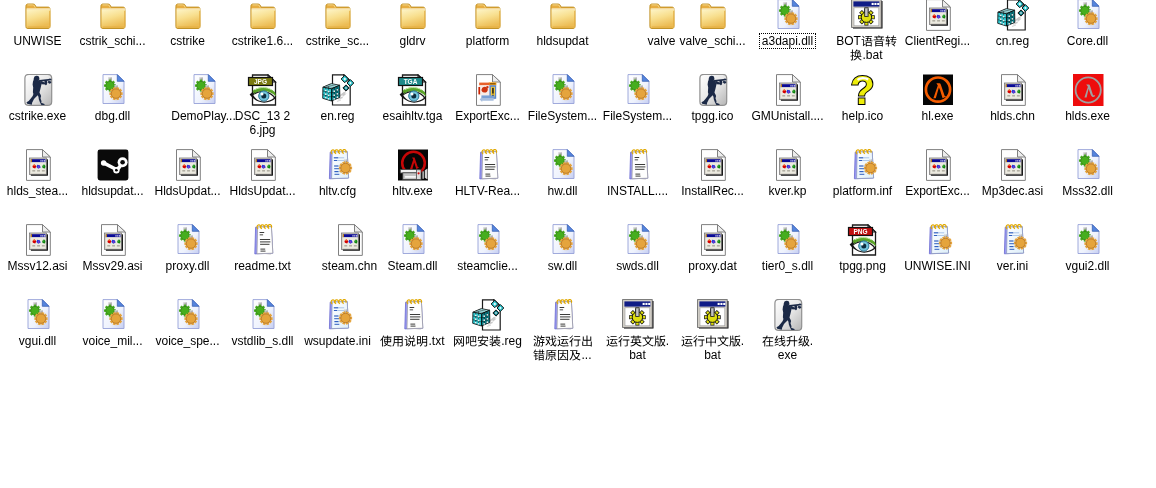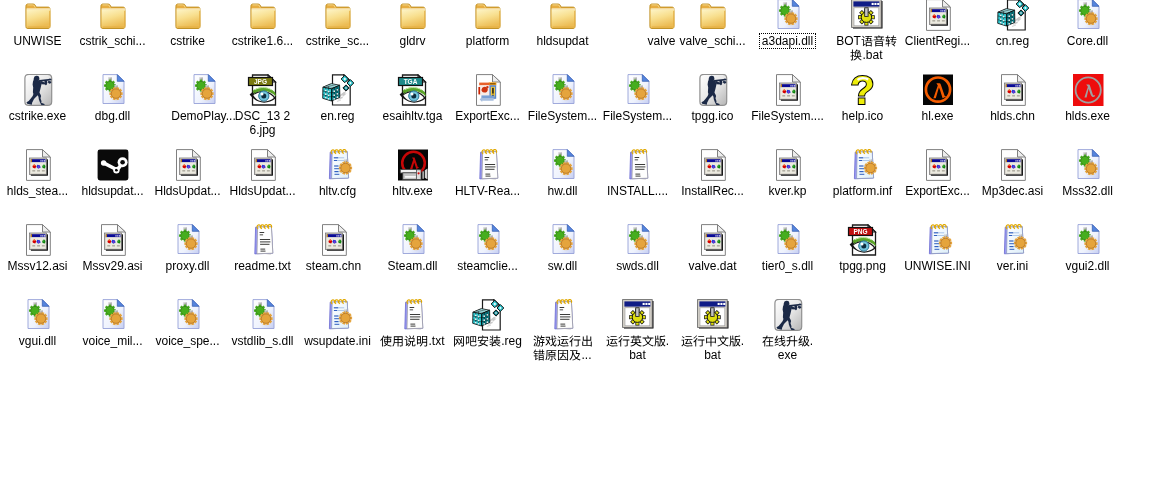--- a/index.html
+++ b/index.html
@@ -540,21 +540,21 @@
         </svg>
       </div>
       <div class="lb">tpgg.ico</div>
     </div>
 <div class="it" style="left:750px;top:75px">
       <div class="ic">
         <svg width="32" height="32">
           <use href="#gen"></use>
         </svg>
       </div>
-      <div class="lb">FileSystem....</div>
+      <div class="lb">GMUnistall....</div>
     </div>
 <div class="it" style="left:825px;top:75px">
       <div class="ic">
         <svg width="32" height="32">
           <use href="#help"></use>
         </svg>
       </div>
       <div class="lb">help.ico</div>
     </div>
 <div class="it" style="left:900px;top:75px">
@@ -726,21 +726,21 @@
       <div class="lb">proxy.dll</div>
     </div>
 <div class="it" style="left:225px;top:225px">
       <div class="ic">
         <svg width="32" height="32">
           <use href="#txt"></use>
         </svg>
       </div>
       <div class="lb">readme.txt</div>
     </div>
-<div class="it" style="left:296px;top:225px">
+<div class="it" style="left:312px;top:225px">
       <div class="ic">
         <svg width="32" height="32">
           <use href="#gen"></use>
         </svg>
       </div>
       <div class="lb">steam.chn</div>
     </div>
 <div class="it" style="left:375px;top:225px">
       <div class="ic">
         <svg width="32" height="32">
@@ -772,21 +772,21 @@
         </svg>
       </div>
       <div class="lb">swds.dll</div>
     </div>
 <div class="it" style="left:675px;top:225px">
       <div class="ic">
         <svg width="32" height="32">
           <use href="#gen"></use>
         </svg>
       </div>
-      <div class="lb">valve.dat</div>
+      <div class="lb">proxy.dat</div>
     </div>
 <div class="it" style="left:750px;top:225px">
       <div class="ic">
         <svg width="32" height="32">
           <use href="#dll"></use>
         </svg>
       </div>
       <div class="lb">tier0_s.dll</div>
     </div>
 <div class="it" style="left:825px;top:225px">

